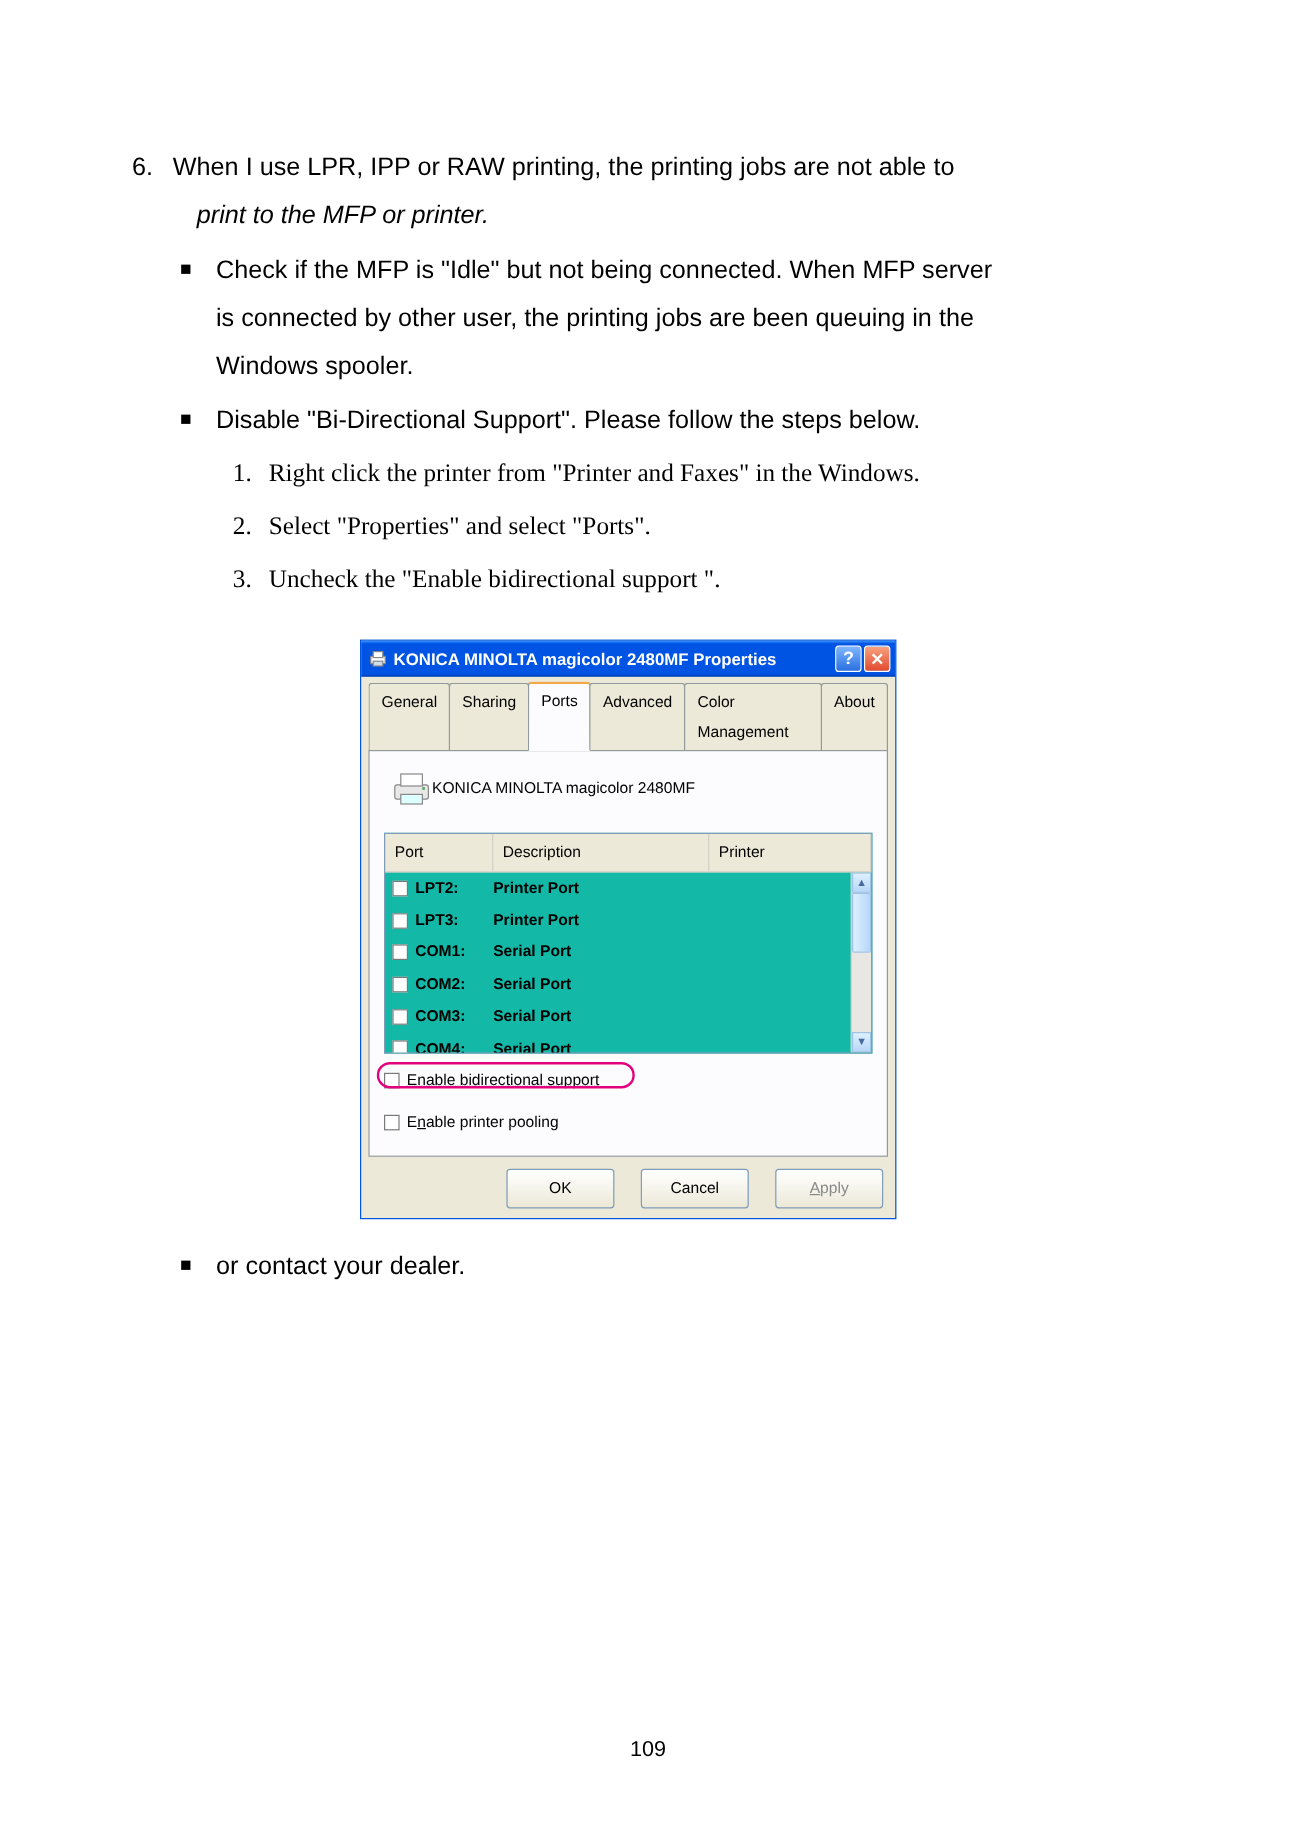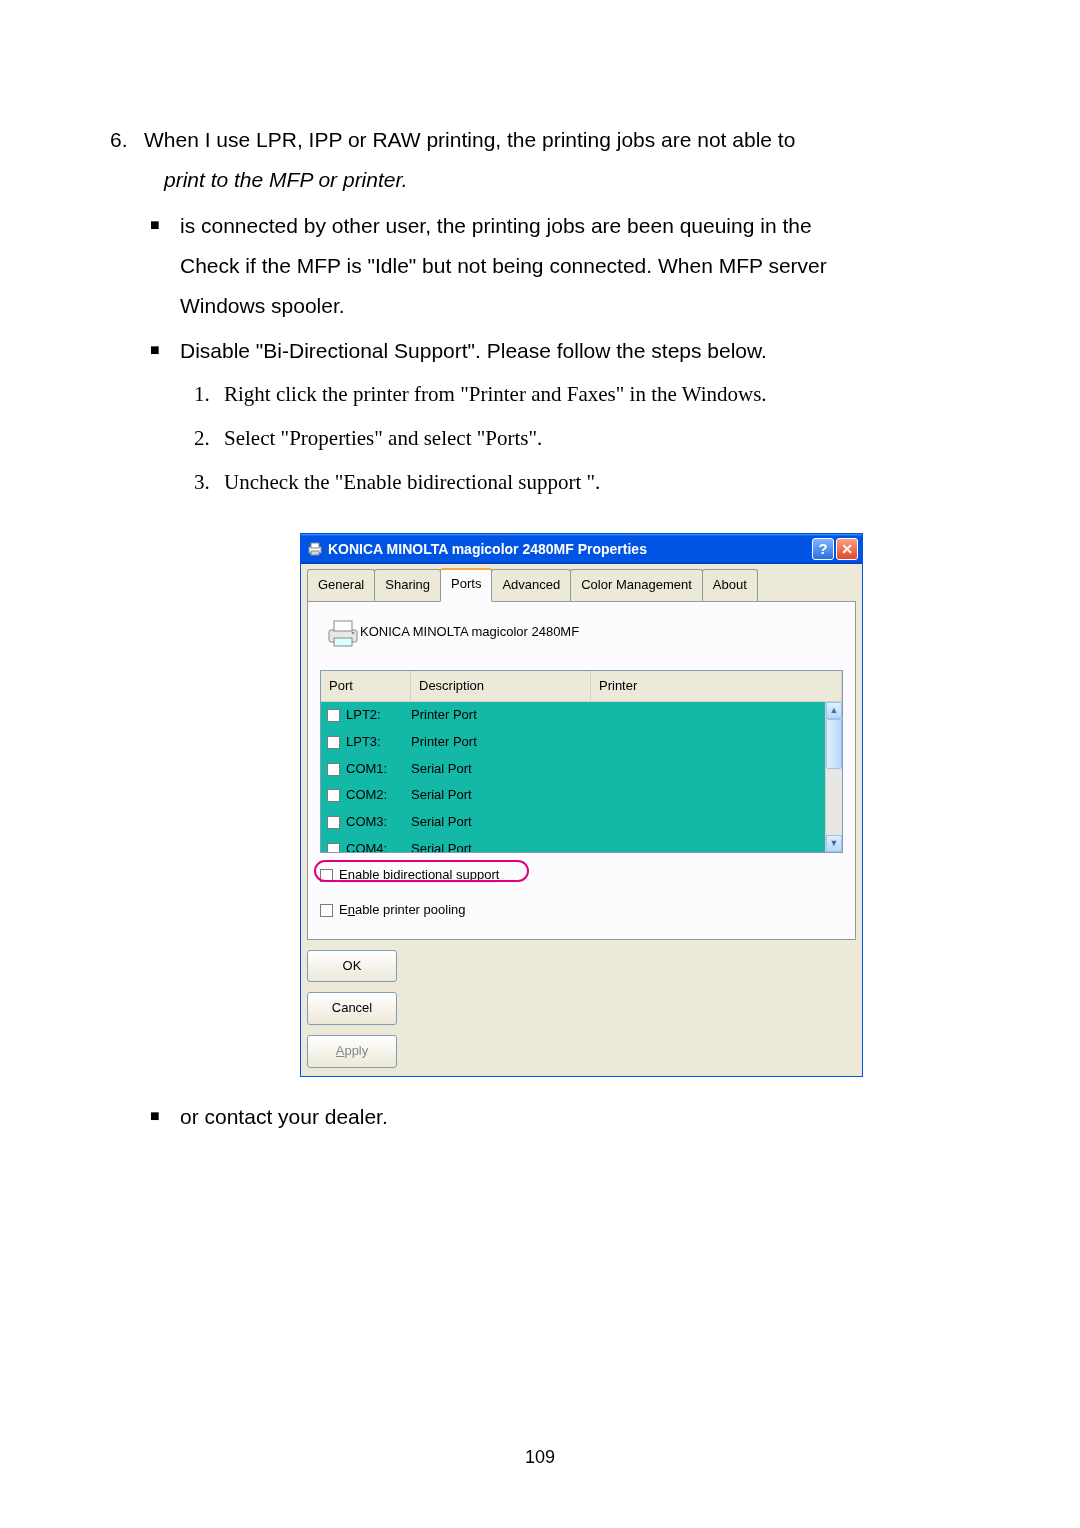--- a/index.html
+++ b/index.html
@@ -22,21 +22,21 @@
   .q-text { display: inline; }
   .q-block { margin-left: 54px; font-style: italic; }
   .bullets { list-style: none; margin-left: 40px; }
   .bullets > li { display: flex; margin-top: 6px; }
   .sq { width: 30px; flex-shrink:0; font-size: 16px; padding-top:4px; }
   .steps { list-style: none; margin-left: 84px; font-family: Liberation Serif, serif; }
   .steps > li { margin-top: 4px; }
   .snum { display:inline-block; width: 30px; }
 
   
-  .dialog-wrap { margin: 30px 0 20px 190px; width: 563px; }
+  .dialog-wrap { margin: 30px 0 20px 190px; width: 447px; }
   .dialog {
     border: 1px solid #0054e3;
     background: #ece9d8;
     font-family: Tahoma, sans-serif;
     font-size: 13px;
     color: #000;
   }
   .titlebar {
     background: linear-gradient(to bottom, #3a95ff 0%, #0054e3 8%, #0054e3 92%, #003db0 100%);
     height: 30px;
@@ -105,21 +105,21 @@
     border-bottom: 1px solid #d4d0c8;
   }
   .port-header .col {
     border-right: 1px solid #d4d0c8;
     padding: 3px 8px;
     font-size: 13px;
   }
   .col-port { width: 90px; }
   .col-desc { width: 180px; }
   .col-printer { flex:1; }
-  .port-rows { height: 150px; overflow:hidden; position:relative; }
+  .port-rows { height: 150px; overflow:hidden; position:relative;font-weight:bold; }
   .port-row { display:flex; align-items:center; padding: 1px 6px; font-size:13px; }
   .chk {
     width:13px; height:13px; border:1px solid #7a7a7a;
     margin-right: 6px; flex-shrink:0; background:#fff;
   }
   .pr-port { width: 65px; }
   .pr-desc { }
   .scrollbar {
     position:absolute; right:0; top:0; bottom:0; width:17px;
     background: #e9e7e3;
@@ -148,23 +148,22 @@
     position:absolute;
     left:-6px; top:-3px;
     width: 215px; height: 22px;
     border: 2px solid #e3007f;
     border-radius: 11px;
     pointer-events:none;
   }
   .chk-row.highlight .lbl { text-decoration: underline dotted; }
 
   .dialog-footer {
-    display:flex; gap:10px; justify-content:flex-end;
+    display:flex; gap:22px; justify-content:flex-end;
     padding: 10px 4px 0 0;
-    flex-direction: column;
   }
   .dialog-footer .winbtn { width: 90px; }
   .dialog-footer .winbtn.apply { color:#888; }
 
   .page-num {
     position:absolute;
     bottom: 60px;
     left:0; right:0;
     text-align:center;
     font-size: 18px;
@@ -177,22 +176,22 @@
 <div class="page">
   <ol class="ol-main">
     <li>
       <span class="num">6.</span><span class="q-text">When I use LPR, IPP or RAW printing, the printing jobs are not able to</span>
       <div class="q-block">print to the MFP or printer.</div>
 
       <ul class="bullets">
         <li>
           <span class="sq">■</span>
           <div>
+            <div>Check if the MFP is "Idle" but not being connected. When MFP server</div>
             <div>is connected by other user, the printing jobs are been queuing in the</div>
-            <div>Check if the MFP is "Idle" but not being connected. When MFP server</div>
             <div>Windows spooler.</div>
           </div>
         </li>
         <li>
           <span class="sq">■</span>
           <div>Disable "Bi-Directional Support". Please follow the steps below.</div>
         </li>
       </ul>
       <ol class="steps">
         <li><span class="snum">1.</span><span>Right click the printer from "Printer and Faxes" in the Windows.</span></li>

